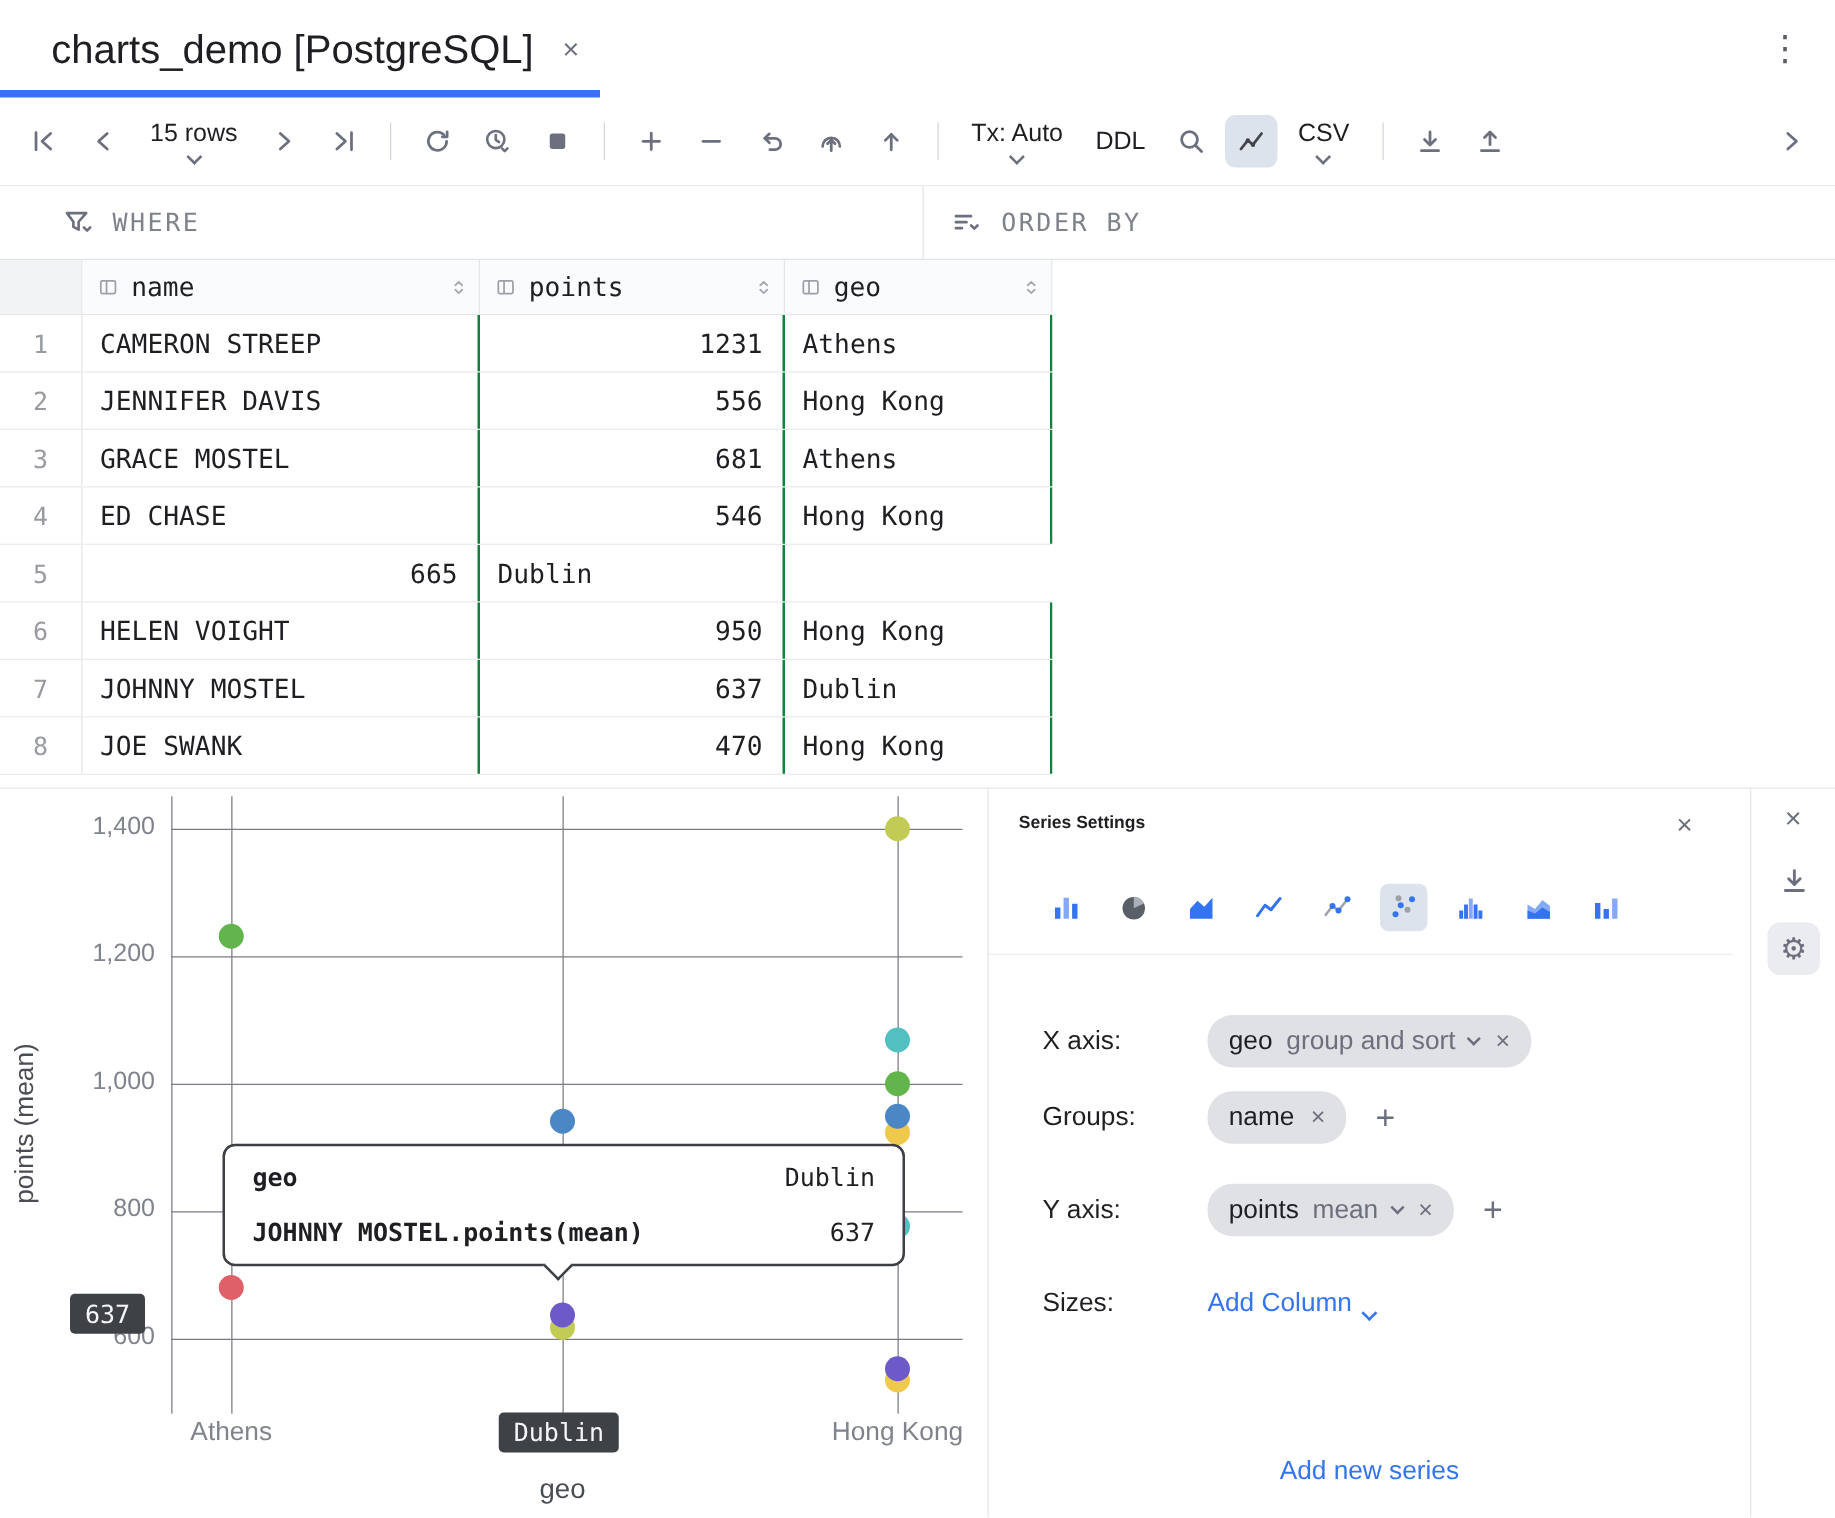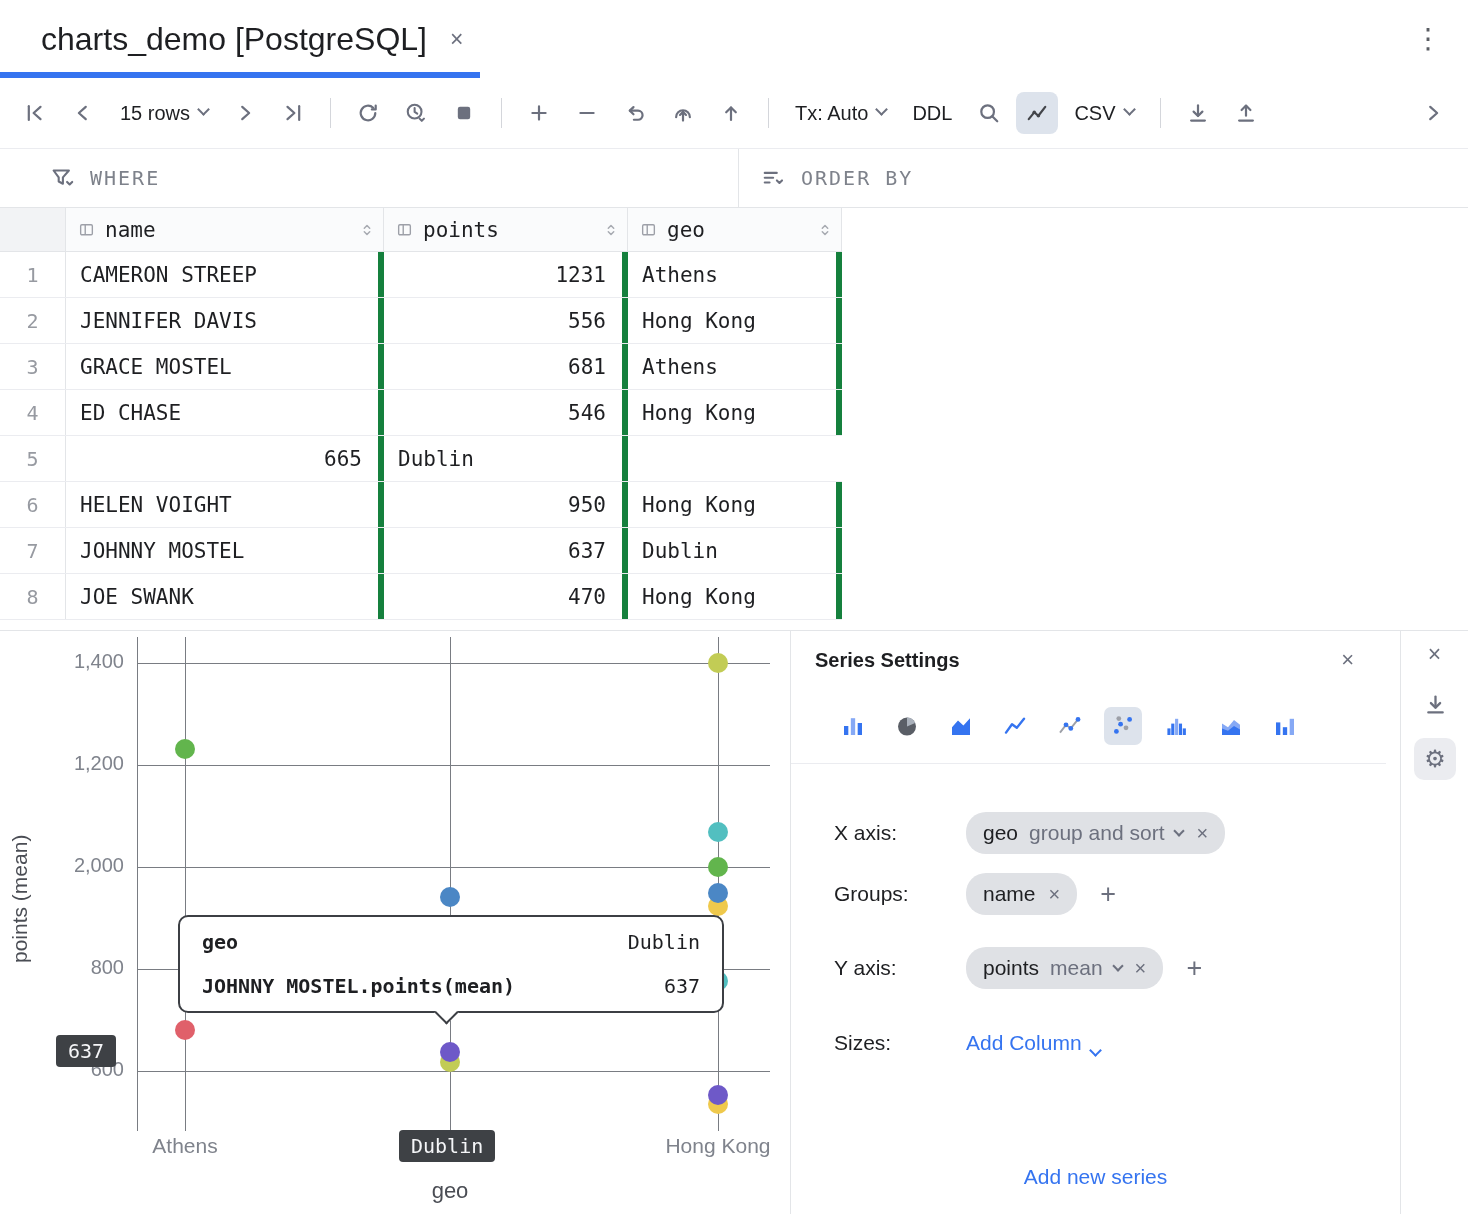--- a/index.html
+++ b/index.html
@@ -1,19 +1,19 @@
 <!DOCTYPE html>
 <html><head>
 <meta charset="utf-8">
 <style>
   * { margin:0; padding:0; box-sizing:border-box; }
   html,body { width:1468px; height:1214px; }
   body { position:relative; overflow:hidden; background:#fff; color:#1E1F22;
          font-family:"Liberation Sans", sans-serif; }
-  button { background:none; border:none; font:inherit; color:inherit; cursor:pointer; }
+  button { background:none; border:none; font:inherit; color:inherit; cursor:pointer;flex-direction:column; }
 
   
   #tabbar { position:absolute; top:0; left:0; width:100%; height:78px; background:#fff; }
   .tab { position:absolute; left:0; top:0; height:78px; width:480px; display:flex; align-items:center; gap:15px; padding:0 18px 0 26px; }
   .tab-title { font-size:32px; color:#1E1F22; white-space:nowrap; }
   .tab-close { font-size:23px; color:#6C707E; margin-left:8px; }
   .tab-underline { position:absolute; left:0; bottom:0; width:480px; height:6px; background:#3574F0; }
   .kebab { position:absolute; right:26px; top:22px; font-size:28px; color:#5A5D63; }
 
   
@@ -32,21 +32,21 @@
   .fhalf.left { width:710px; }
   .fdiv { width:1px; background:#E3E5E8; height:100%; }
 
   
   #datagrid { position:absolute; top:208px; left:0; width:842px; height:422px; overflow:hidden; font-family:"DejaVu Sans Mono", monospace; font-size:21px; }
   .thead { display:grid; grid-template-columns:66px 318px 244px 214px; height:44px; border-bottom:1px solid #E3E5E8; }
   .th { display:flex; align-items:center; gap:10px; padding:0 8px 0 12px; border-right:1px solid #E3E5E8; background:#FAFBFC; }
   .th .lbl { flex:1; color:#1E1F22; }
   .th-corner { background:#F2F3F5; border-right:1px solid #E3E5E8; }
   .trow { display:grid; grid-template-columns:66px 318px 244px 214px; height:46px; border-bottom:1px solid #EBECF0; }
-  .td { display:flex; align-items:center; padding:0 14px; border-right:6px solid #15803d; white-space:nowrap; overflow:hidden; }
+  .td { display:flex; align-items:center; padding:0 14px; border-right:2px solid #15803d; white-space:nowrap; overflow:hidden; }
   .td.num { color:#979AA1; justify-content:center; padding:0 6px; border-right:1px solid #E3E5E8; font-size:20px; }
   .td.pts { justify-content:flex-end; padding-right:16px; }
 
   
   #bottom { position:absolute; top:630px; left:0; width:100%; height:584px; border-top:1px solid #E3E5E8; background:#fff; }
 
   
   #chart { position:absolute; left:0; top:0; width:790px; height:584px; overflow:hidden; }
   .gl-h { position:absolute; left:137px; width:633px; height:1px; background:#797C82; }
   .gl-v { position:absolute; top:6px; height:494px; width:1px; background:#797C82; }
@@ -58,21 +58,21 @@
   #tooltip { position:absolute; left:178px; top:284px; width:546px; height:98px; background:#fff; border:2px solid #3C3F44; border-radius:10px; z-index:5; padding:13px 22px; display:flex; flex-direction:column; justify-content:space-between; font-family:"DejaVu Sans Mono", monospace; font-size:20px; }
   .tt-row { display:flex; justify-content:space-between; align-items:center; gap:20px; }
   .tt-k { font-weight:bold; }
   .tt-caret { position:absolute; left:258px; bottom:-10px; width:17px; height:17px; background:#fff; border-right:2px solid #3C3F44; border-bottom:2px solid #3C3F44; transform:rotate(45deg); }
   .badge { position:absolute; background:#3E4145; color:#F5F6F8; font-family:"DejaVu Sans Mono", monospace; font-size:20px; padding:4px 12px; border-radius:4px; z-index:6; }
   #ybadge { left:56px; top:404px; }
   #xbadge { left:399px; top:499px; }
 
   
   #series-panel { position:absolute; left:790px; top:0; width:610px; height:584px; border-left:1px solid #E3E5E8; }
-  .sp-title { position:absolute; left:24px; top:18px; font-size:20px; font-weight:600; color:#1E1F22; }
+  .sp-title { position:absolute; left:24px; top:18px; font-size:14px; font-weight:600; color:#1E1F22; }
   .sp-close { position:absolute; right:46px; top:16px; font-size:22px; color:#6C707E; }
   #chart-type-row { position:absolute; left:43px; top:76px; display:flex; gap:16px; }
   .ct-btn { width:38px; height:38px; display:flex; align-items:center; justify-content:center; border-radius:7px; }
   .ct-btn.selected { background:#DDE3EC; }
   .sp-divider { position:absolute; left:0; right:14px; top:132px; height:1px; background:#EBECF0; }
   .frow { position:absolute; left:43px; right:16px; height:44px; display:flex; align-items:center; }
   .flabel { width:132px; font-size:21px; color:#1E1F22; flex:none; }
   .pill { display:inline-flex; align-items:center; gap:11px; background:#DFE1E5; border-radius:20px; height:42px; padding:0 17px; font-size:21px; }
   .pfield { color:#1E1F22; }
   .pmod { color:#6C707E; }
@@ -353,21 +353,21 @@
       </div>
       <div class="tt-caret"></div>
     </div>
     <div class="badge" id="ybadge">637</div>
     <div class="badge" id="xbadge">Dublin</div>
   <div class="gl-h" style="top: 32px;"></div>
       <div class="ytick" style="top: 19px;">1,400</div>
       <div class="gl-h" style="top: 134px;"></div>
       <div class="ytick" style="top: 121px;">1,200</div>
       <div class="gl-h" style="top: 236px;"></div>
-      <div class="ytick" style="top: 223px;">2,000</div>
+      <div class="ytick" style="top: 223px;">1,000</div>
       <div class="gl-h" style="top: 338px;"></div>
       <div class="ytick" style="top: 325px;">800</div>
       <div class="gl-h" style="top: 440px;"></div>
       <div class="ytick" style="top: 427px;">600</div>
       <div class="gl-v" style="left: 137px;"></div>
       <div class="gl-v" style="left: 184.5px;"></div>
       <div class="xtick" style="left: 110px; width: 150px;">Athens</div>
       <div class="gl-v" style="left: 449.5px;"></div>
       <div class="xtick" style="left: 375px; width: 150px;">Dublin</div>
       <div class="gl-v" style="left: 717.5px;"></div>

